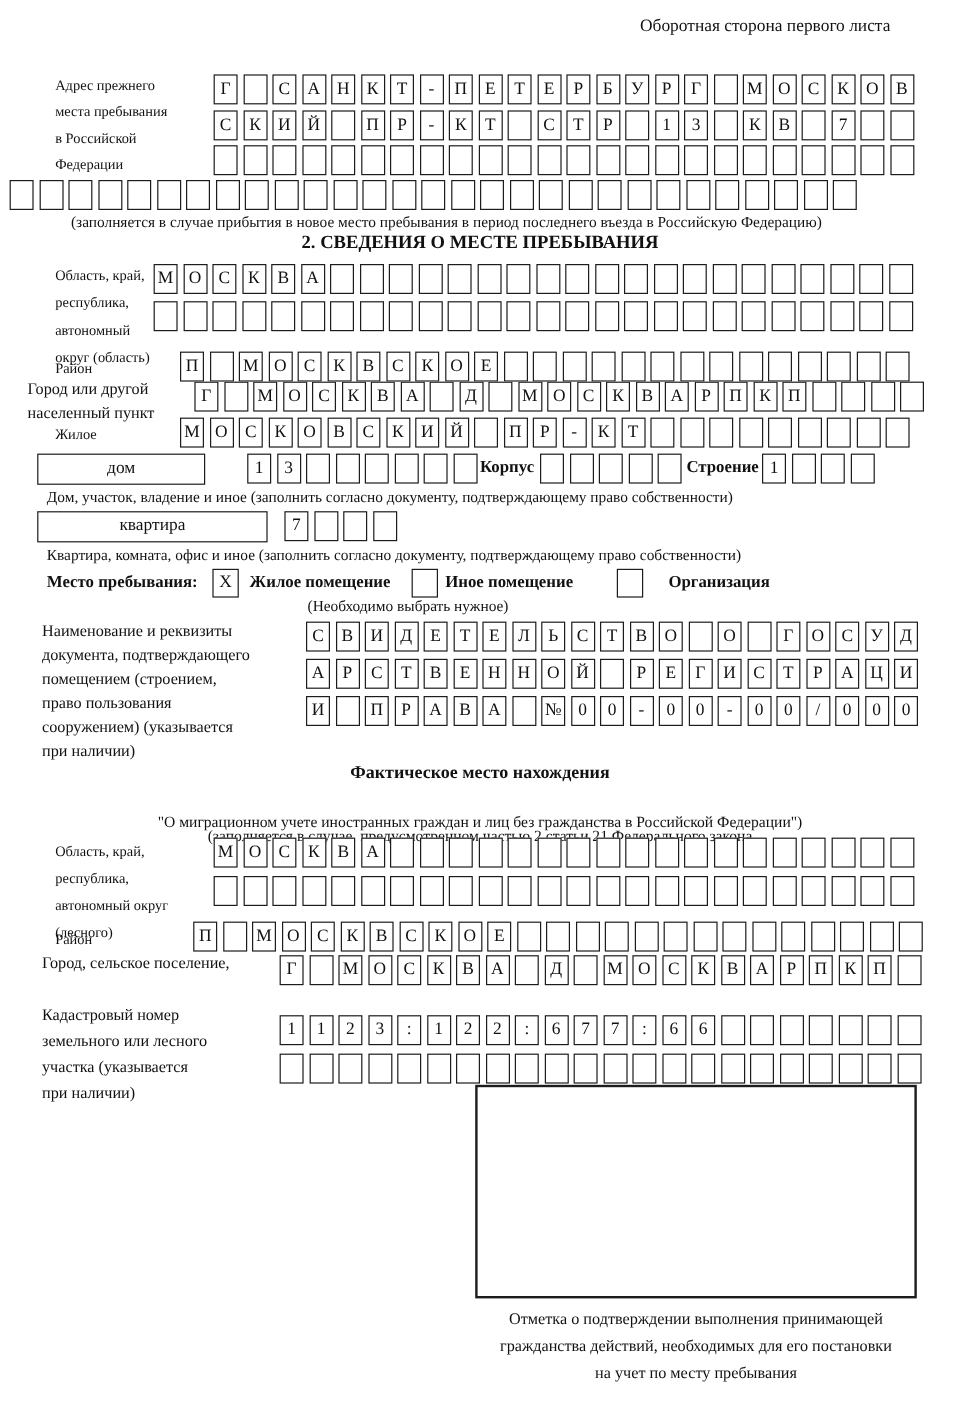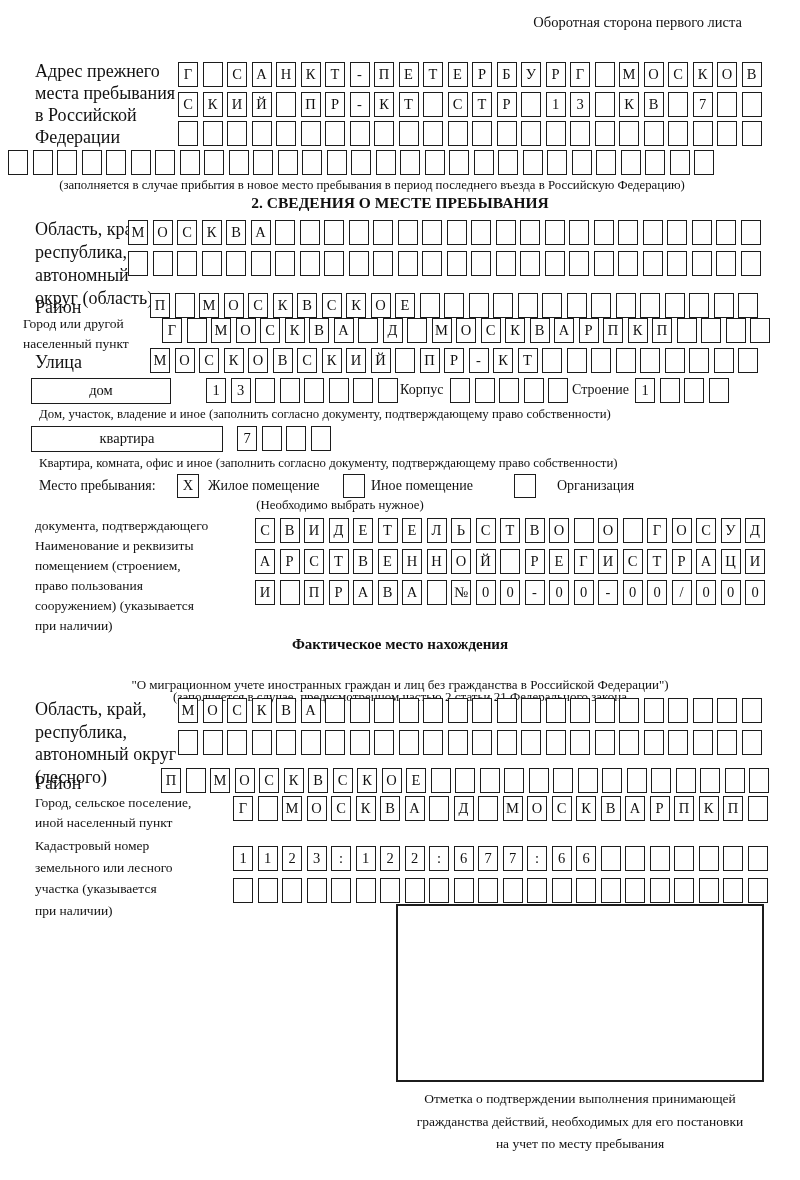--- a/index.html
+++ b/index.html
@@ -3,41 +3,41 @@
 <meta charset="utf-8">
 <style>
   html,body{margin:0;padding:0;}
   body{
     width:800px;height:1180px;position:relative;background:#ffffff;
     font-family:"Liberation Serif","DejaVu Serif",serif;color:#111;
   }
   #form-root{position:absolute;inset:0;}
   .abs{position:absolute;}
   .note-top{font-size:14.5px;}
-  .lbl{font-size:18px;line-height:22px;}
+  .lbl{font-size:12px;line-height:22px;margin-left:11px;}
   .lbl-sm{font-size:13.5px;line-height:20px;}
   .cap{font-size:12.8px;}
   .center{text-align:center;}
   .bold{font-weight:bold;}
   .box-row{position:absolute;display:flex;}
   .cell{
     width:20px;height:25px;margin-right:4.5px;flex:0 0 auto;
     border:1.6px solid #1c1c1c;box-sizing:border-box;
     font-size:14.5px;line-height:22px;text-align:center;background:#fff;
   }
   .wide-field{
     border:1.6px solid #1c1c1c;box-sizing:border-box;height:26px;
     text-align:center;font-size:14.5px;line-height:23px;background:#fff;
   }
   .checkbox{
     width:22px;height:24px;border:1.6px solid #1c1c1c;box-sizing:border-box;
     text-align:center;font-size:14.5px;line-height:21px;background:#fff;
   }
   .stamp-box{border:2px solid #1c1c1c;box-sizing:border-box;background:#fff;}
-  .inline-lbl{font-size:14px;}
+  .inline-lbl{font-size:14px;font-weight:bold;}
 </style>
 </head>
 <body>
 
 <div id="form-root">
 
   <div class="abs note-top" style="top:14px;right:58px;">Оборотная сторона первого листа</div>
 
   <div class="abs lbl" style="left:35px;top:60px;width:142px;">
     <div>Адрес прежнего</div>
@@ -57,21 +57,21 @@
     <div>округ (область)</div>
   </div>
 
   <div class="abs lbl" style="left:35px;top:296px;">Район</div>
 
   <div class="abs lbl-sm" style="left:23px;top:314px;width:150px;">
     <div>Город или другой</div>
     <div>населенный пункт</div>
   </div>
 
-  <div class="abs lbl" style="left:35px;top:351px;">Улица</div>
+  <div class="abs lbl" style="left:35px;top:351px;">Жилое</div>
 
   <div class="abs wide-field" style="left:31px;top:378px;width:140px;">дом</div>
   <div class="abs inline-lbl" style="left:400px;top:382px;">Корпус</div>
   <div class="abs inline-lbl" style="left:572px;top:382px;">Строение</div>
 
   <div class="abs cap" style="left:39px;top:407px;width:740px;">Дом, участок, владение и иное (заполнить согласно документу, подтверждающему право собственности)</div>
 
   <div class="abs wide-field" style="left:31px;top:426px;width:192px;">квартира</div>
 
   <div class="abs cap" style="left:39px;top:456px;width:740px;">Квартира, комната, офис и иное (заполнить согласно документу, подтверждающему право собственности)</div>
@@ -80,22 +80,22 @@
   <div class="abs checkbox" style="left:177px;top:474px;">X</div>
   <div class="abs inline-lbl" style="left:208px;top:478px;">Жилое помещение</div>
   <div class="abs checkbox" style="left:343px;top:474px;"></div>
   <div class="abs inline-lbl" style="left:371px;top:478px;">Иное помещение</div>
   <div class="abs checkbox" style="left:514px;top:474px;"></div>
   <div class="abs inline-lbl" style="left:557px;top:478px;">Организация</div>
 
   <div class="abs cap center" style="left:180px;top:498px;width:320px;">(Необходимо выбрать нужное)</div>
 
   <div class="abs lbl-sm" style="left:35px;top:516px;width:215px;">
+    <div>Наименование и реквизиты</div>
     <div>документа, подтверждающего</div>
-    <div>Наименование и реквизиты</div>
     <div>помещением (строением,</div>
     <div>право пользования</div>
     <div>сооружением) (указывается</div>
     <div>при наличии)</div>
   </div>
 
   <div class="abs bold center" style="left:0;top:636px;width:800px;font-size:15px;">Фактическое место нахождения</div>
   <div class="abs cap center" style="left:0;top:689px;width:800px;font-size:13px;">(заполняется в случае, предусмотренном частью 2 статьи 21 Федерального закона</div>
   <div class="abs cap center" style="left:0;top:677px;width:800px;font-size:13px;">"О миграционном учете иностранных граждан и лиц без гражданства в Российской Федерации")</div>
 
@@ -103,21 +103,20 @@
     <div>Область, край,</div>
     <div>республика,</div>
     <div>автономный округ</div>
     <div>(лесного)</div>
   </div>
 
   <div class="abs lbl" style="left:35px;top:772px;">Район</div>
 
   <div class="abs lbl-sm" style="left:35px;top:793px;width:190px;">
     <div>Город, сельское поселение,</div>
-    <div>иной населенный пункт</div>
   </div>
 
   <div class="abs lbl-sm" style="left:35px;top:835px;width:180px;line-height:21.5px;">
     <div>Кадастровый номер</div>
     <div>земельного или лесного</div>
     <div>участка (указывается</div>
     <div>при наличии)</div>
   </div>
 
   <div class="abs stamp-box" style="left:396px;top:904px;width:368px;height:178px;"></div>

